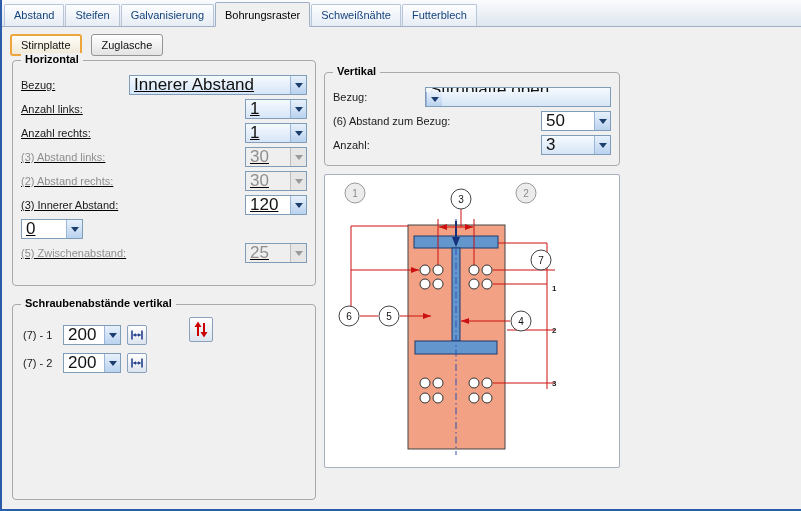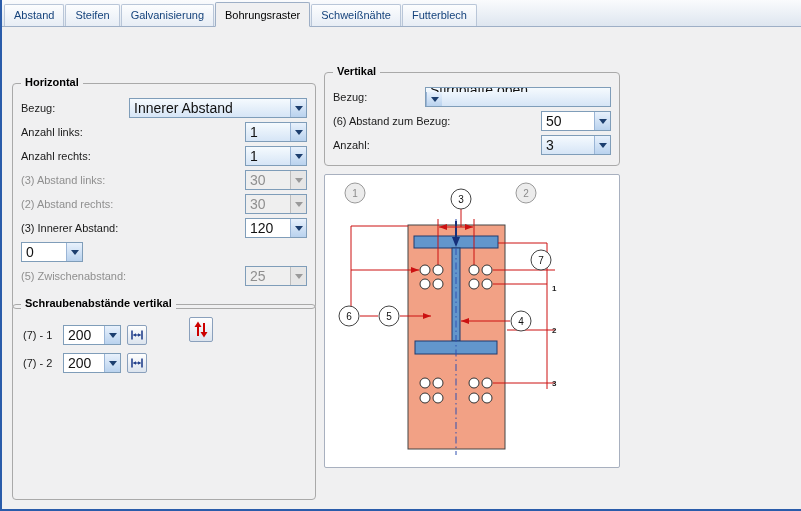--- a/index.html
+++ b/index.html
@@ -41,21 +41,21 @@
     position:absolute; top:-8px; left:8px; background:#f0f0f1; padding:0 4px;
     font-size:11px; font-weight:bold; color:#000; white-space:nowrap;
   }
   .rows { padding-top:12px; }
   .row { display:flex; align-items:center; height:24px; padding:0 8px; }
   .row .lbl { flex:1; font-size:11px; color:#1a1a1a; white-space:nowrap; }
   .row.dis .lbl { color:#8f8f8f; }
   
   .combo {
     display:flex; align-items:stretch; height:20px;
-    border:1px solid #7f9db9; background:#fff; font-size:14px; flex:none;
+    border:1px solid #7f9db9; background:#fff; font-size:17px; flex:none;
   }
   .combo .val { flex:1; display:flex; align-items:center; padding:0 4px; color:#111;
     white-space:nowrap; overflow:hidden; }
   .combo .arrow {
     width:16px; display:flex; align-items:center; justify-content:center;
     background:linear-gradient(#e8f1fc,#b9d2ee); border-left:1px solid #9ab5d6;
   }
   .combo .arrow::after { content:''; width:0; height:0;
     border:4px solid transparent; border-top:5px solid #1c3e6e; margin-top:5px; }
   .combo.select { background:linear-gradient(#f5fafe,#d6e5f6); }
@@ -89,22 +89,26 @@
 
   <div class="tabstrip">
     <div class="tab">Abstand</div>
     <div class="tab">Steifen</div>
     <div class="tab">Galvanisierung</div>
     <div class="tab active">Bohrungsraster</div>
     <div class="tab">Schweißnähte</div>
     <div class="tab">Futterblech</div>
   </div>
 
-
-  <div class="group" style="left:10px; top:83px; width:304px; height:226px;">
+  <div class="subtabs">
+    <div class="sub-btn active">Stirnplatte</div>
+    <div class="sub-btn">Zuglasche</div>
+  </div>
+
+  <div class="group" style="left:10px; top:60px; width:304px; height:226px;text-decoration:underline;">
     <span class="gtitle">Horizontal</span>
     <div class="rows">
       <div class="row">
         <span class="lbl">Bezug:</span>
         <div class="combo select w178">
           <span class="val">Innerer Abstand</span>
           <span class="arrow"></span>
         </div>
       </div>
       <div class="row">

